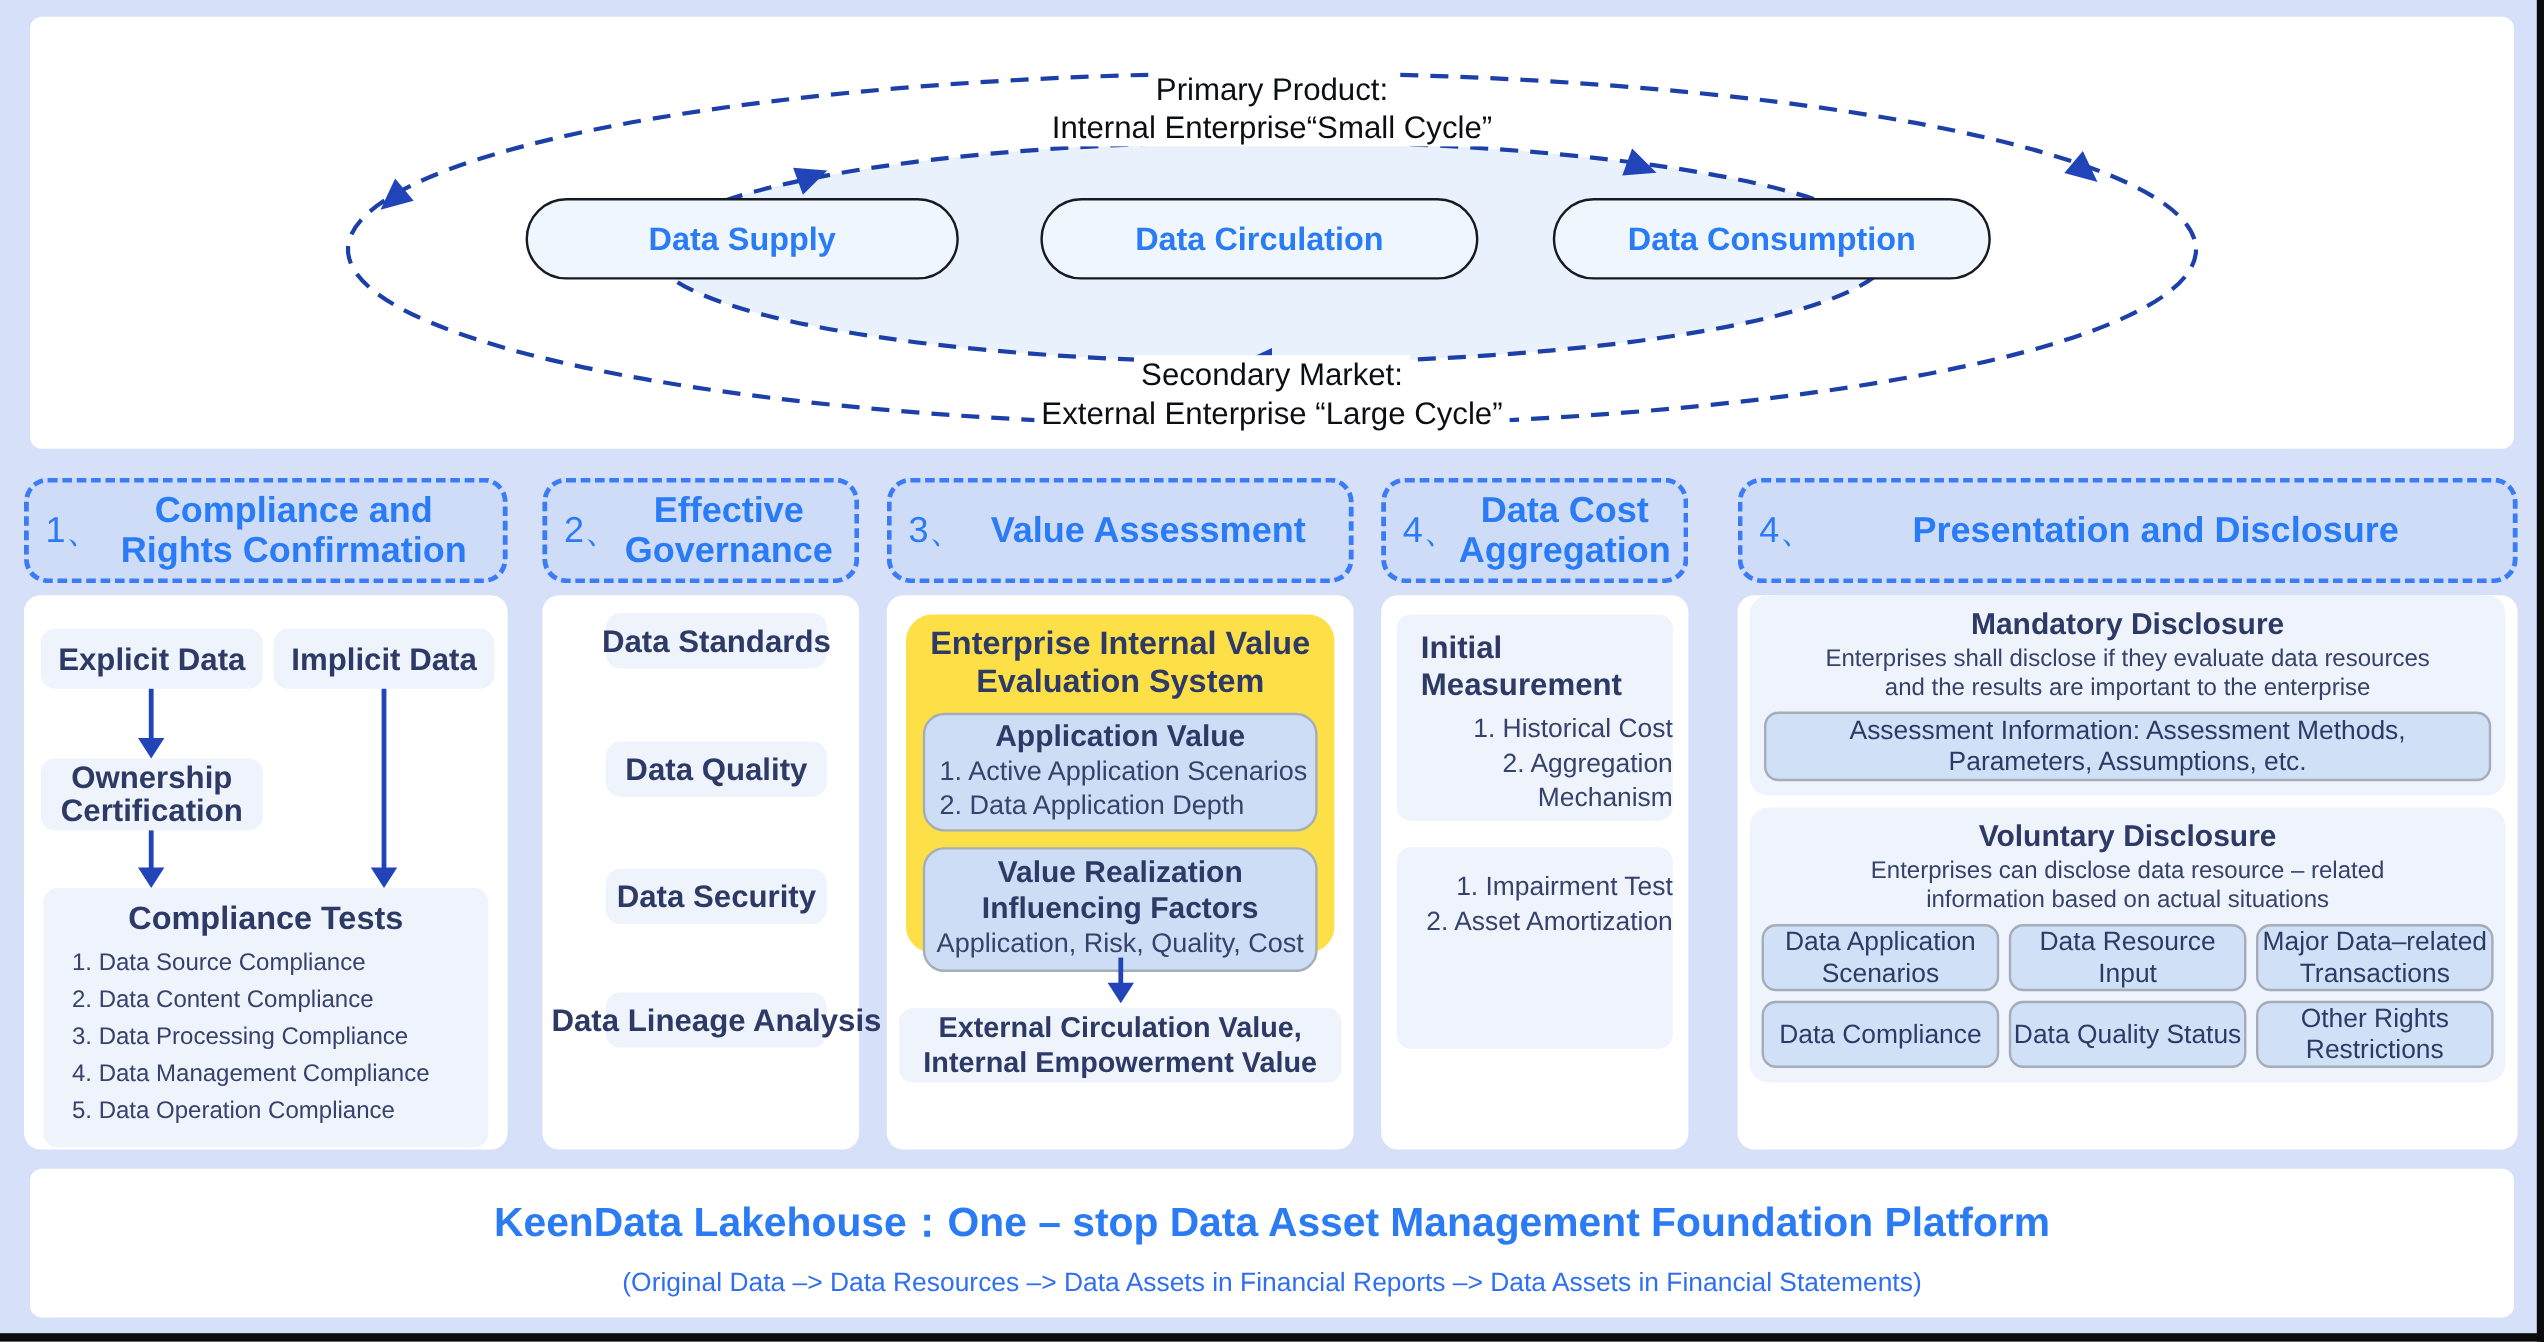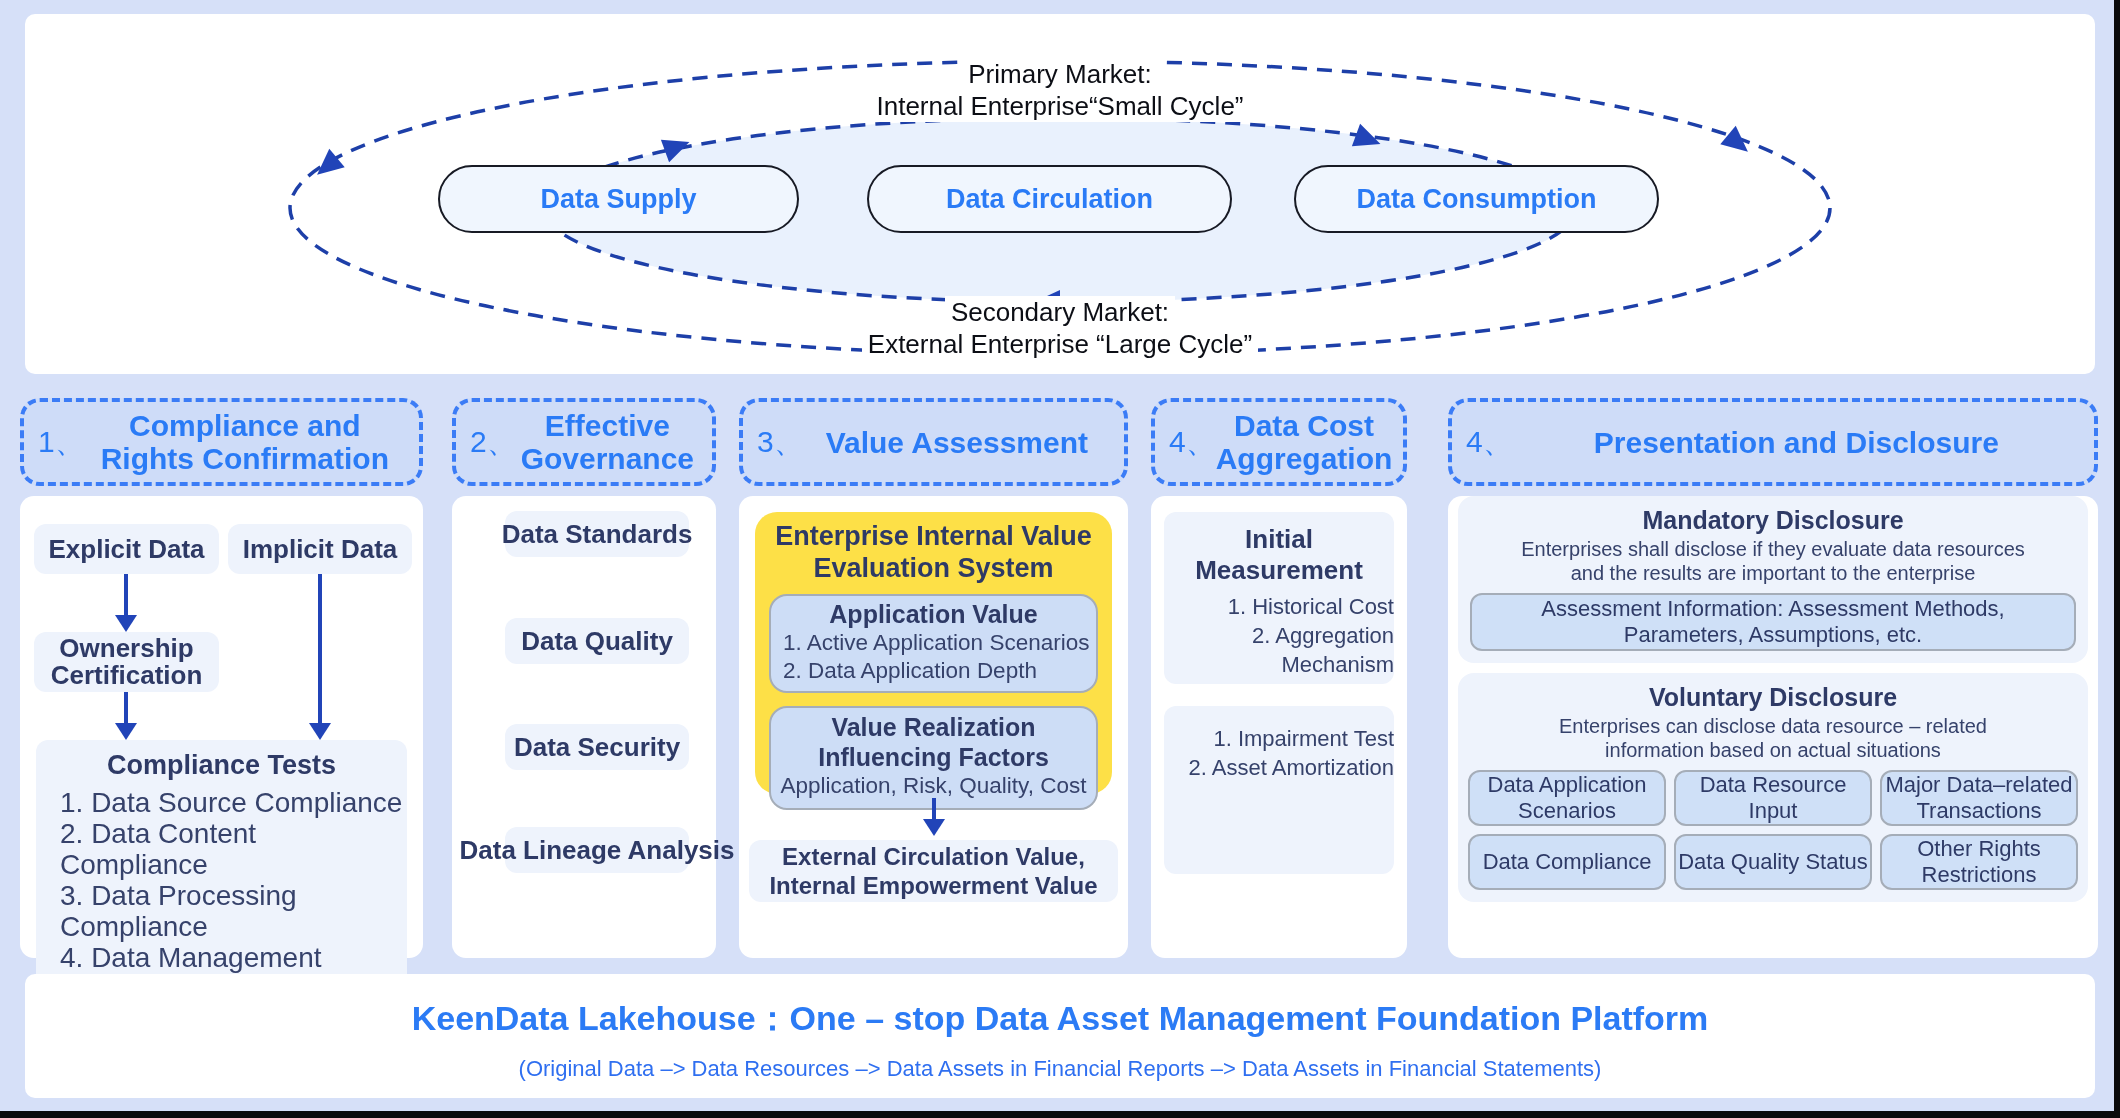--- a/index.html
+++ b/index.html
@@ -53,21 +53,21 @@
 
   
   .c1-explicit  { position:absolute; left:14px;  top:28px; width:185px; height:50px; }
   .c1-implicit  { position:absolute; left:208px; top:28px; width:184px; height:50px; }
   .c1-ownership { position:absolute; left:14px;  top:136px; width:185px; height:60px;
                   line-height:27px; }
   .cell-label { display:flex; align-items:center; justify-content:center; text-align:center;
                 font-size:26px; font-weight:600; color:#2e3a66; }
   .c1-review { position:absolute; left:16px; top:244px; width:371px; padding:10px 0 14px; }
   .review-title { text-align:center; font-size:27px; font-weight:600; color:#2e3a66; }
-  .review-list { margin-top:6px; padding-left:24px; font-size:28px; line-height:31px;
+  .review-list { margin-top:6px; padding-left:24px; font-size:20px; line-height:31px;
                  color:#36426b; }
   .varrow { position:absolute; width:4px; background:#2144b8; z-index:2; }
   .varrow::after { content:''; position:absolute; left:50%; bottom:-16px;
                    transform:translateX(-50%);
                    border:11px solid transparent; border-bottom:0;
                    border-top:17px solid #2144b8; }
   .a1 { left:104px; top:78px;  height:42px; }
   .a2 { left:104px; top:196px; height:32px; }
   .a3 { left:298px; top:78px;  height:150px; }
 
@@ -89,21 +89,21 @@
   .c3-factors .medbox-title { max-width:240px; margin:0 auto; }
   .c3-factors-sub { text-align:center; font-size:22.5px; line-height:28px; color:#36426b; }
   .c3-arrow { left:calc(50% - 2px); top:302px; height:22px; }
   .c3-result { position:absolute; left:10px; top:344px; width:369px; height:62px;
                line-height:29px; font-size:24px; }
 
   
   .c4-box { position:absolute; left:13px; width:230px; padding:12px 0 14px; }
   .c4-initial { top:16px; height:172px; }
   .c4-subsequent { top:210px; height:168px; }
-  .c4-title { text-align:center; font-size:26px; font-weight:600; line-height:31px;
+  .c4-title { font-size:26px; font-weight:600; line-height:31px;
               color:#2e3a66; max-width:190px; margin:0 auto; }
   .c4-list { margin-top:6px; padding-left:20px; font-size:22px; line-height:29px;
              color:#36426b; }
   .num-item { padding-left:28px; text-indent:-28px;text-align:right; }
 
   
   .sub-panel { background:#eef3fc; border-radius:16px; margin:10px 10px 0;
                padding:6px 10px 12px; }
   .sub-title { text-align:center; font-size:25px; font-weight:700; color:#2e3a66;
                margin-top:4px; }
@@ -136,21 +136,21 @@
       <g fill="#2144b8">
         <polygon points="0,-12 0,12 26,0" transform="translate(312,144) rotate(140)"></polygon>
         <polygon points="0,-12 0,12 26,0" transform="translate(1703,121) rotate(40)"></polygon>
         <polygon points="0,-12 0,12 26,0" transform="translate(640,137) rotate(-20)"></polygon>
         <polygon points="0,-12 0,12 26,0" transform="translate(1331,121) rotate(20)"></polygon>
         <polygon points="0,-12 0,12 26,0" transform="translate(1035,288) rotate(180)"></polygon>
       </g>
     </svg>
 
     <div class="cycle-label primary-label">
-      <div><span>Primary Market:</span></div>
+      <div><span>Primary Product:</span></div>
       <div><span>Internal Enterprise“Small Cycle”</span></div>
     </div>
 
     <div class="pill pill-supply">Data Supply</div>
     <div class="pill pill-circulation">Data Circulation</div>
     <div class="pill pill-consumption">Data Consumption</div>
 
     <div class="cycle-label secondary-label">
       <div><span>Secondary Market:</span></div>
       <div><span>External Enterprise “Large Cycle”</span></div>

